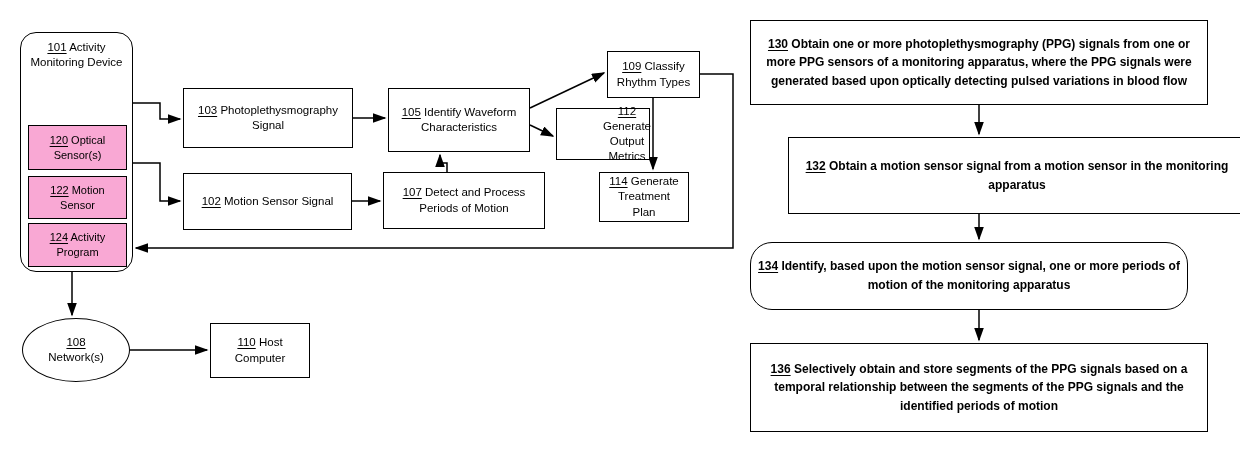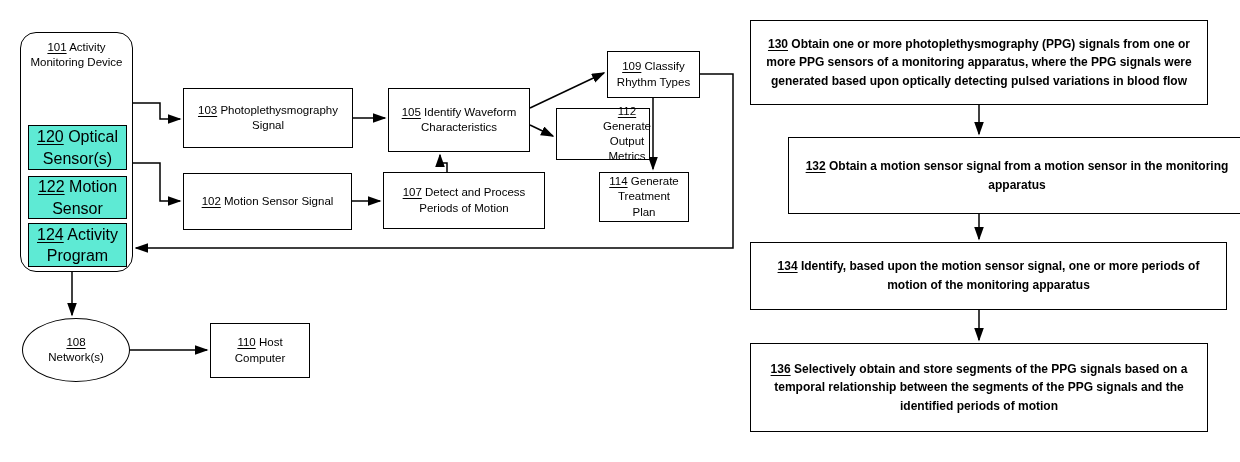--- a/index.html
+++ b/index.html
@@ -50,28 +50,28 @@
     text-underline-offset: 2px;
   }
   
   #device        { left: 20px;  top: 32px;  width: 113px; height: 240px;
                    align-items: flex-start; padding-top: 7px; font-size: 11.5px; }
   #device-title  { width: 100%; text-align: center; }
   .subbox {
     position: absolute;
     box-sizing: border-box;
     border: 1.4px solid #000;
-    background: #5eead4;
+    background: #f9a8d4;
     left: 7px;
     width: 99px;
     display: flex;
     align-items: center;
     justify-content: center;
     text-align: center;
-    font-size: 16px;
+    font-size: 11px;
     line-height: 1.32;
     color: #000;
   }
   #sub-optical { top: 92px;  height: 45px; }
   #sub-motion  { top: 143px; height: 43px; }
   #sub-control { top: 190px; height: 44px; }
 
   #n103 { left: 183px; top: 88px;  width: 170px; height: 60px; font-size: 11.5px; }
   #n105 { left: 388px; top: 88px;  width: 142px; height: 64px; font-size: 11.5px; }
   #n102 { left: 183px; top: 173px; width: 169px; height: 57px; font-size: 11.5px; }
@@ -79,21 +79,21 @@
   #n109 { left: 607px; top: 51px;  width: 93px;  height: 47px; font-size: 11.5px; }
   #n112 { left: 556px; top: 108px; width: 94px;  height: 52px; font-size: 11.5px; padding-left: 48px; }
   #n114 { left: 599px; top: 172px; width: 90px; height: 50px; font-size: 11.5px; }
   #n108 { left: 22px;  top: 318px; width: 108px; height: 64px; font-size: 11.5px; }
   #n110 { left: 210px; top: 323px; width: 100px; height: 55px; font-size: 11.5px; }
 
   
   .flowbox { font-size: 12px; line-height: 1.55; font-weight: bold; }
   #f130 { left: 750px; top: 20px;  width: 458px; height: 85px; }
   #f132 { left: 750px; top: 137px; width: 458px; height: 77px; margin-left: 38px; }
-  #f134 { left: 750px; top: 242px; width: 477px; height: 68px; }
+  #f134 { left: 750px; top: 242px; width: 438px; height: 68px; border-radius: 22px; }
   #f136 { left: 750px; top: 343px; width: 458px; height: 89px; }
 </style>
 </head>
 <body>
 
 <div id="canvas">
 
   <svg class="edges" viewBox="0 0 1240 462" xmlns="http://www.w3.org/2000/svg">
     <defs>
       <marker id="ah" markerWidth="9" markerHeight="9" refX="8" refY="3.2" orient="auto" markerUnits="strokeWidth">

